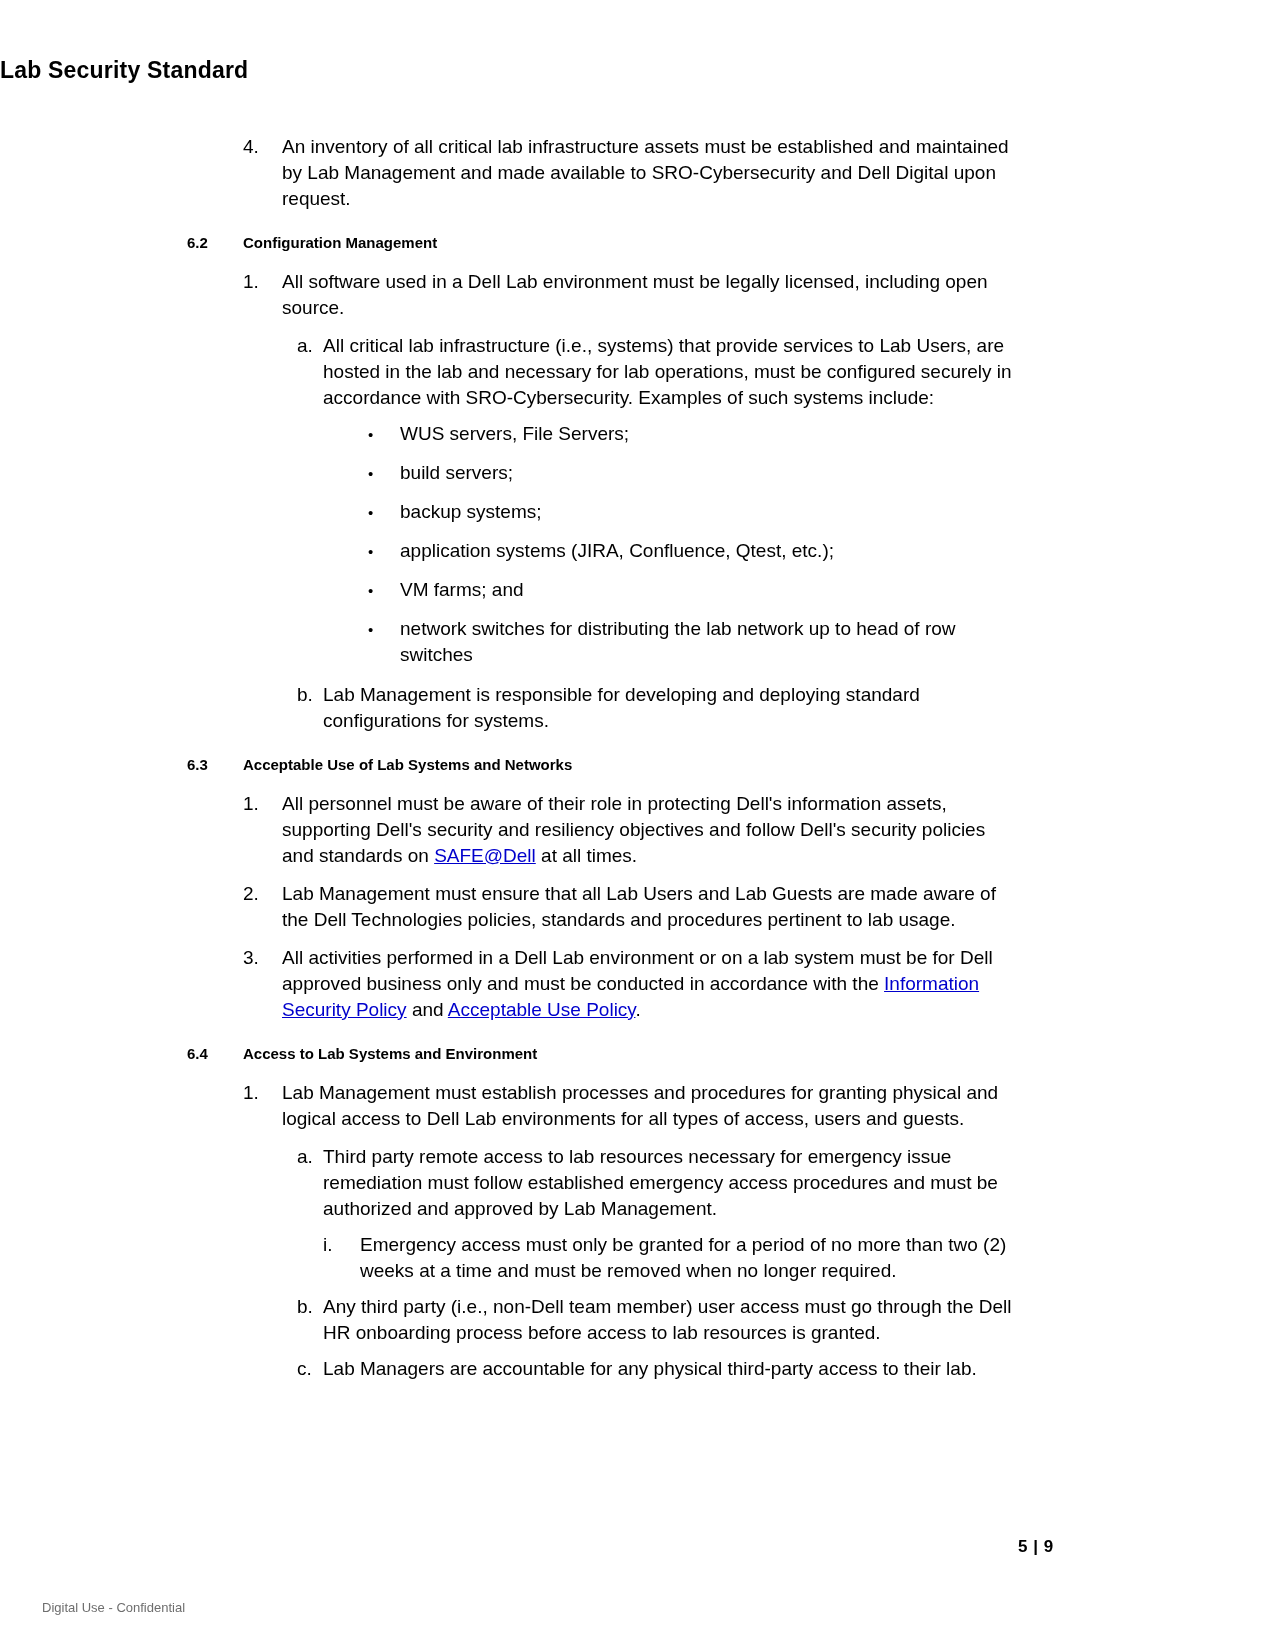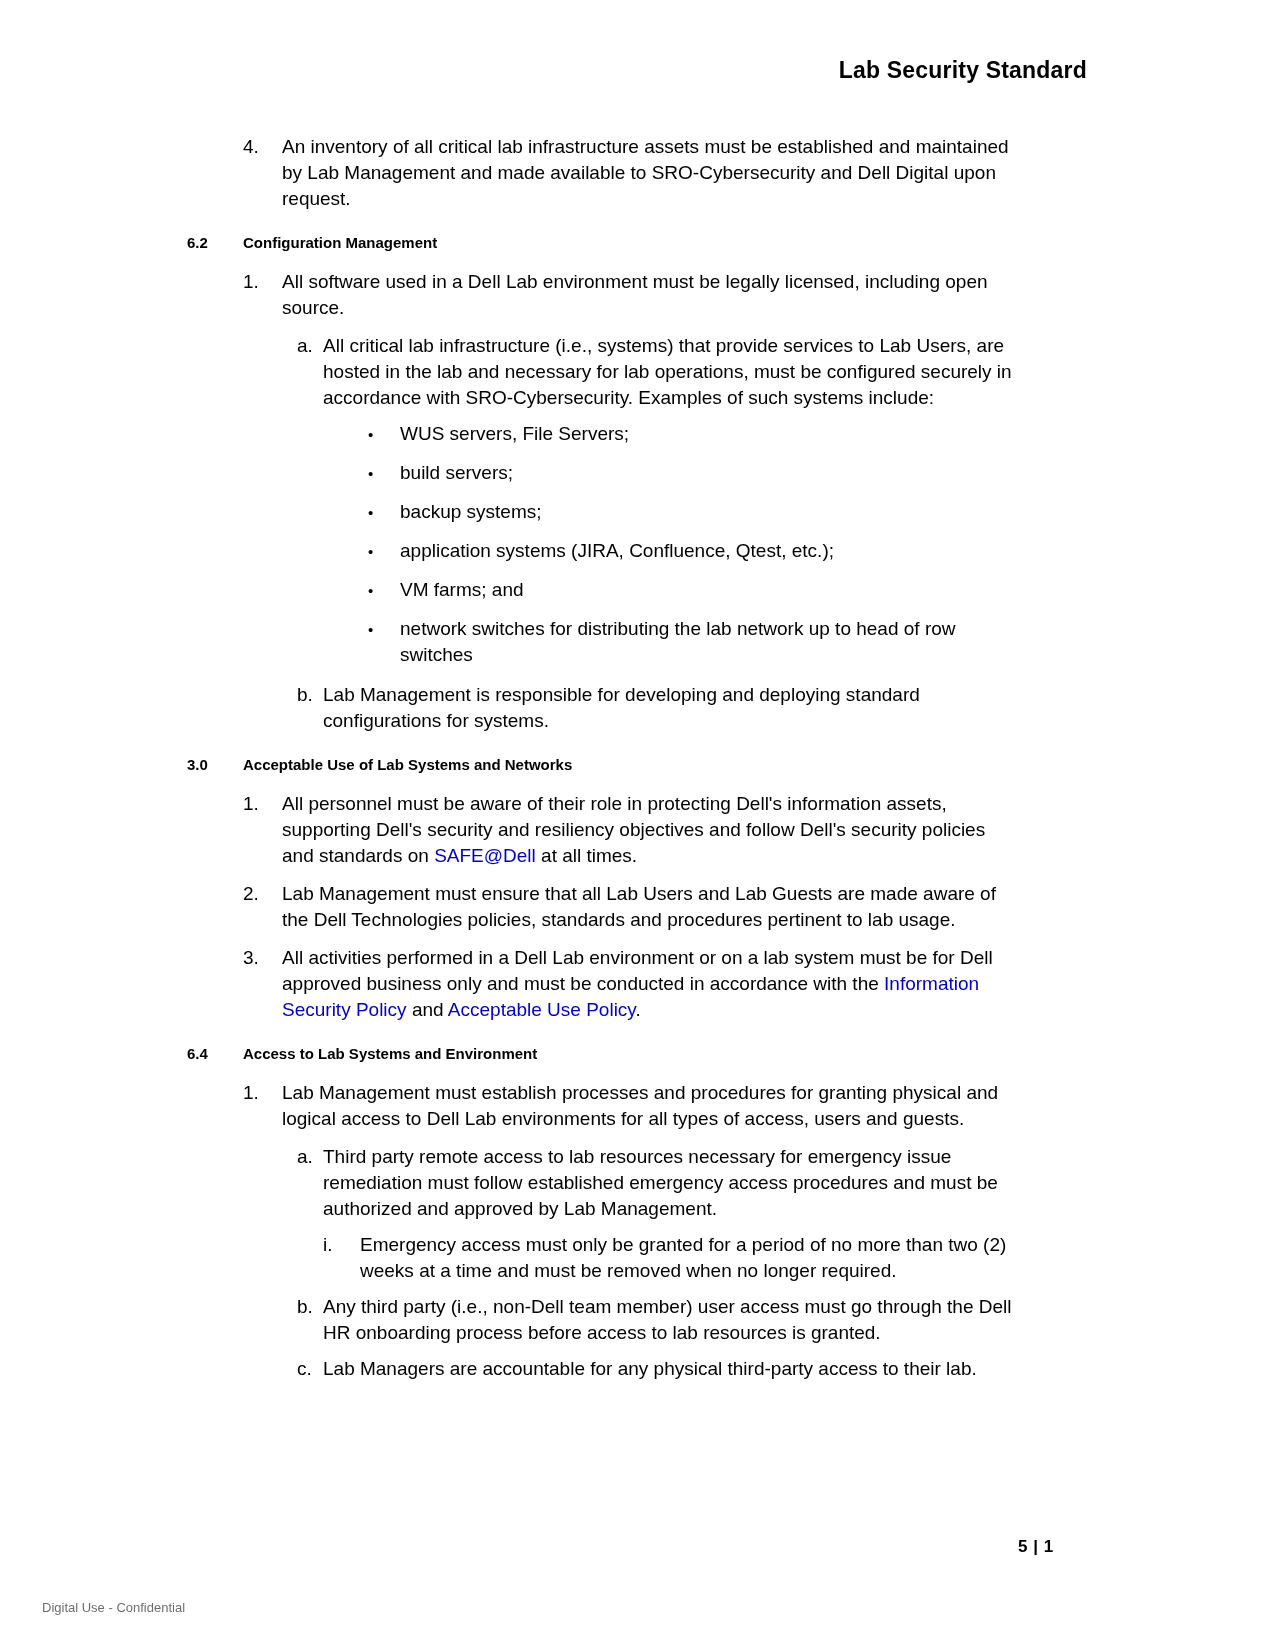--- a/index.html
+++ b/index.html
@@ -7,21 +7,21 @@
     position:relative;
     width:1275px;height:1650px;
     background:#ffffff;
     font-family:"Liberation Sans","DejaVu Sans",sans-serif;
     color:#000;
     overflow:hidden;
     margin:0 auto;
   }
   .doc-header{
     padding-top:57px;
-    text-align:right;
+    text-align:left;
     padding-right:188px;
   }
   .doc-title{
     font-size:23px;
     font-weight:bold;
     letter-spacing:0.2px;
   }
   .content{margin-top:50px;}
   .heading{
     position:relative;
@@ -46,21 +46,21 @@
   .l2 .txt{margin-left:323px;width:719px;}
   
   .lb{margin-bottom:13px;}
   .lb .marker{left:368px;font-size:15px;top:1px;}
   .lb .txt{margin-left:400px;width:585px;}
   
   .l3{margin-bottom:10px;}
   .l3 .marker{left:323px;}
   .l3 .txt{margin-left:360px;width:680px;}
   .bullet-group{margin-top:10px;margin-bottom:14px;}
-  a.link{color:#0000CC;cursor:pointer;}
+  a.link{color:#0000CC;text-decoration:underline;cursor:pointer;}
   .page-number{
     position:absolute;
     top:1537px;left:1018px;
     font-size:17px;font-weight:bold;
     letter-spacing:0.5px;
   }
   .footer-classification{
     position:absolute;
     top:1600px;left:42px;
     font-size:13px;
@@ -124,21 +124,21 @@
         <span class="txt">network switches for distributing the lab network up to head of row switches</span>
       </div>
     </div>
 
     <div class="li l2">
       <span class="marker">b.</span>
       <span class="txt">Lab Management is responsible for developing and deploying standard configurations for systems.</span>
     </div>
 
     <div class="heading">
-      <span class="h-num">3.0</span>
+      <span class="h-num">6.3</span>
       <span class="h-title">Acceptable Use of Lab Systems and Networks</span>
     </div>
 
     <div class="li l1">
       <span class="marker">1.</span>
       <span class="txt"><span>All personnel must be aware of their role in protecting Dell's information assets, supporting Dell's security and resiliency objectives and follow Dell's security policies and standards on </span><a class="link">SAFE@Dell</a><span> at all times.</span></span>
     </div>
 
     <div class="li l1">
       <span class="marker">2.</span>
@@ -176,16 +176,16 @@
       <span class="txt">Any third party (i.e., non-Dell team member) user access must go through the Dell HR onboarding process before access to lab resources is granted.</span>
     </div>
 
     <div class="li l2">
       <span class="marker">c.</span>
       <span class="txt">Lab Managers are accountable for any physical third-party access to their lab.</span>
     </div>
 
   </div>
 
-  <div class="page-number">5 | 1</div>
+  <div class="page-number">5 | 9</div>
   <div class="footer-classification">Digital Use - Confidential</div>
 
 </div>
 
 </body></html>

